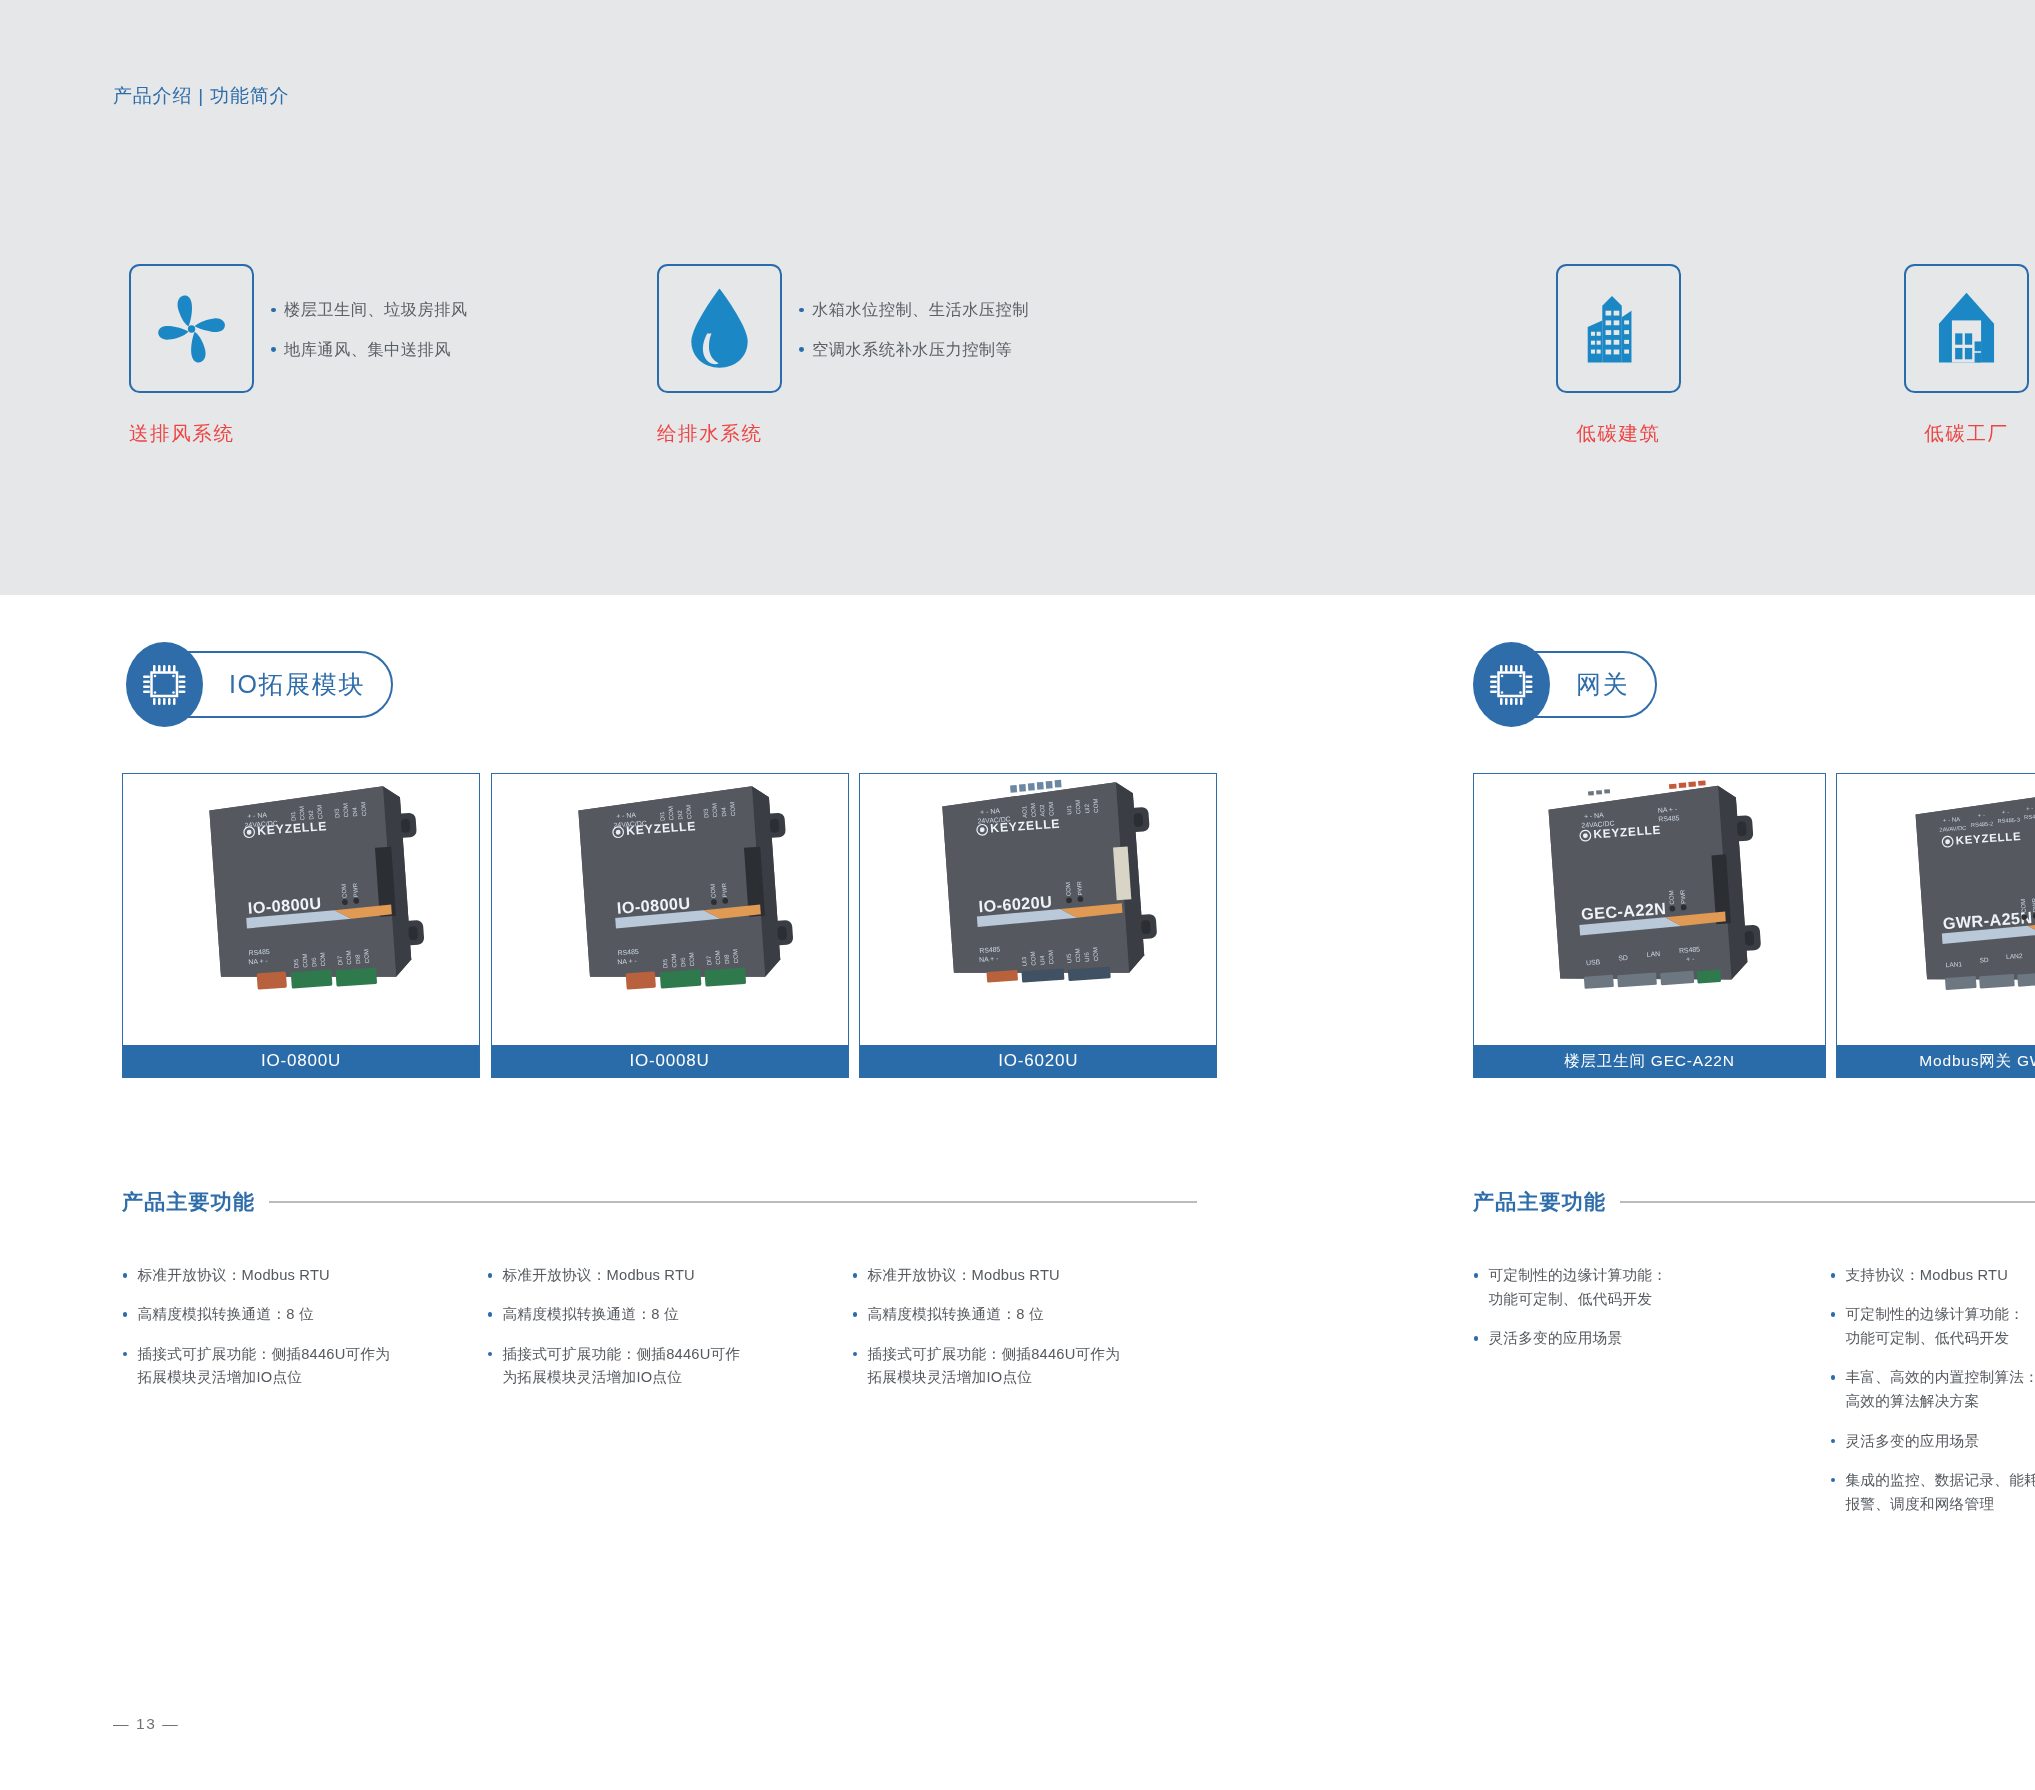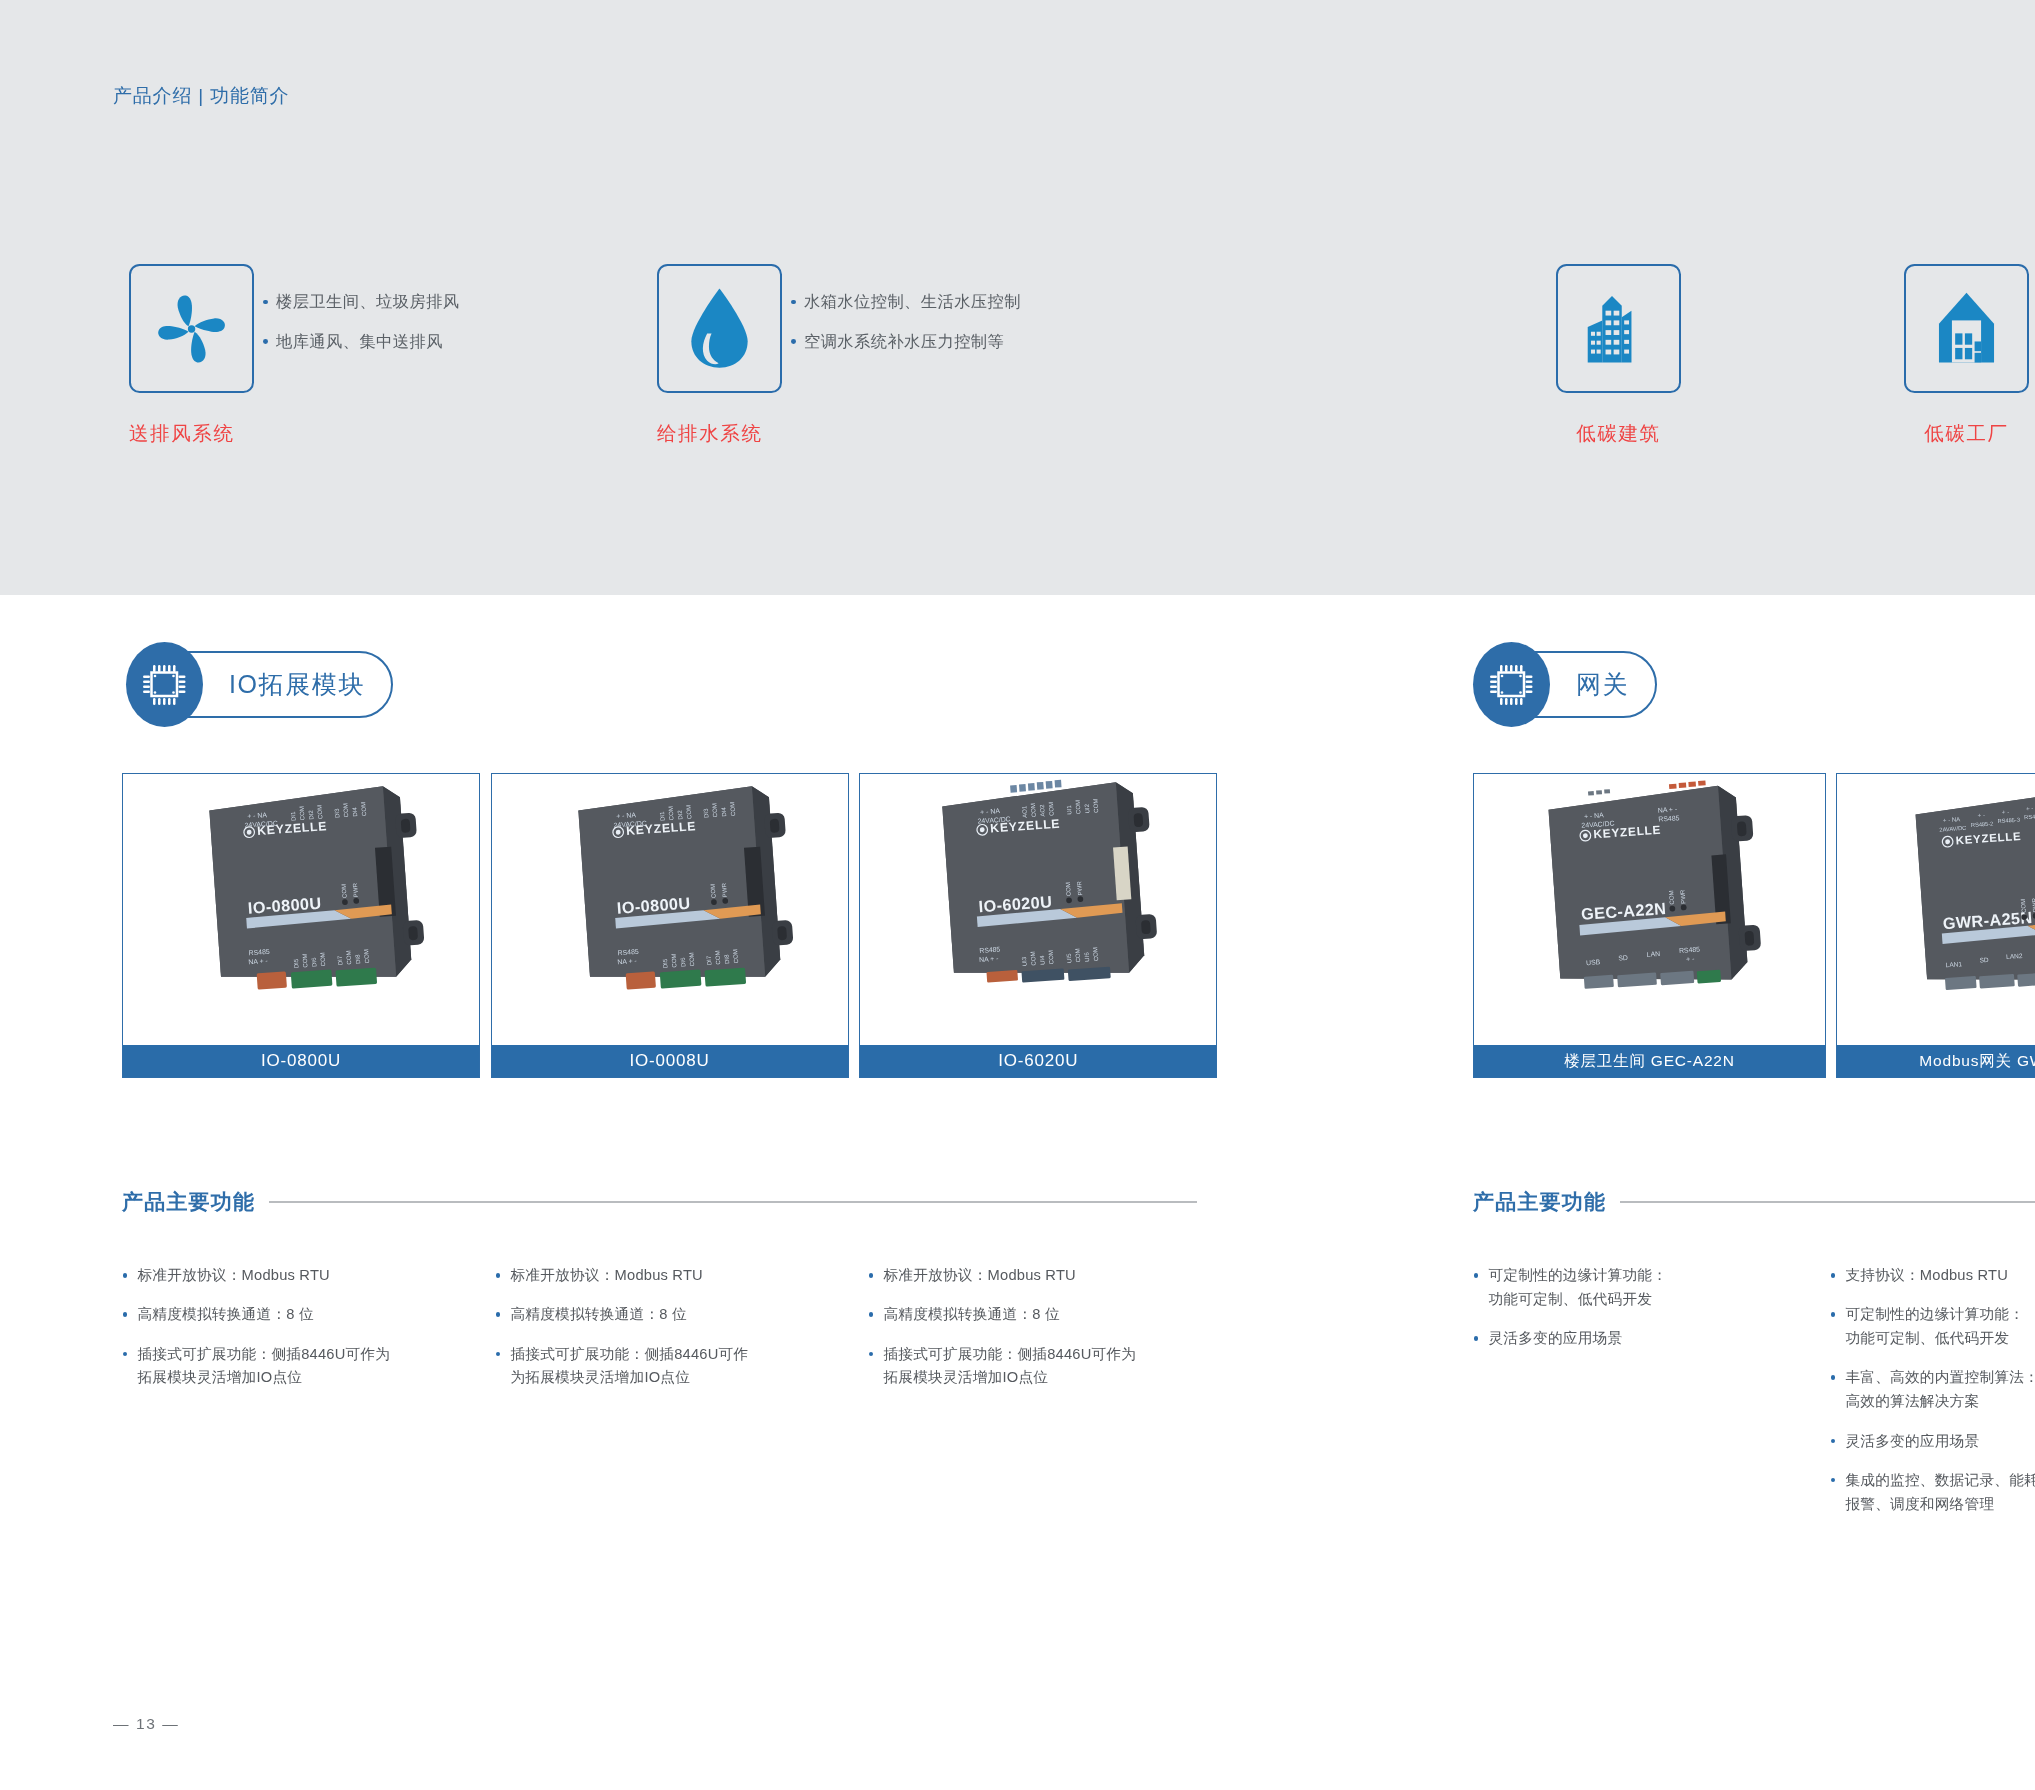--- a/index.html
+++ b/index.html
@@ -41,21 +41,21 @@
   }
   .bullets li{
     list-style:none;position:relative;
     font-size:16.3px;color:#5a6066;line-height:1;margin-bottom:23.6px;white-space:nowrap;
     letter-spacing:0.4px;
   }
   .bullets li:before{
     content:"";position:absolute;left:-13px;top:6.5px;
     width:4.9px;height:4.9px;border-radius:50%;background:#2a6cab;
   }
-  ul.bullets{margin:4px;padding:0;}
+  ul.bullets{margin:12px;padding:0;}
 
   
   .secthead{position:absolute;}
   .chipcircle{
     position:absolute;left:0;top:0;width:77px;height:85px;border-radius:50%;
     background:#2e6da9;display:flex;align-items:center;justify-content:center;z-index:2;
   }
   .pill{
     position:absolute;left:48px;top:9px;height:67px;
     border:2px solid #2e6da9;border-radius:0 35px 35px 0;
@@ -420,21 +420,21 @@
       </div>
       <div class="cardlabel" style="height:32px;">IO-6020U</div>
     </div>
   </div>
 
   <div class="feathead" style="left:122px;top:1188px;width:1091px;">
     <b>产品主要功能</b>
     <i style="width:928px;"></i>
   </div>
 
-  <div class="featcols" style="left:135px;top:1264px;gap:30px;">
+  <div class="featcols" style="left:135px;top:1264px;gap:22px;">
     <div class="featcol" style="width:343px;">
       <ul>
         <li>
             <span class="cont" style="white-space: pre-line;">标准开放协议：Modbus RTU</span>
           </li>
         <li>
             <span class="cont" style="white-space: pre-line;">高精度模拟转换通道：8 位</span>
           </li>
         <li>
             <span class="cont" style="white-space: pre-line;">插接式可扩展功能：侧插8446U可作为

